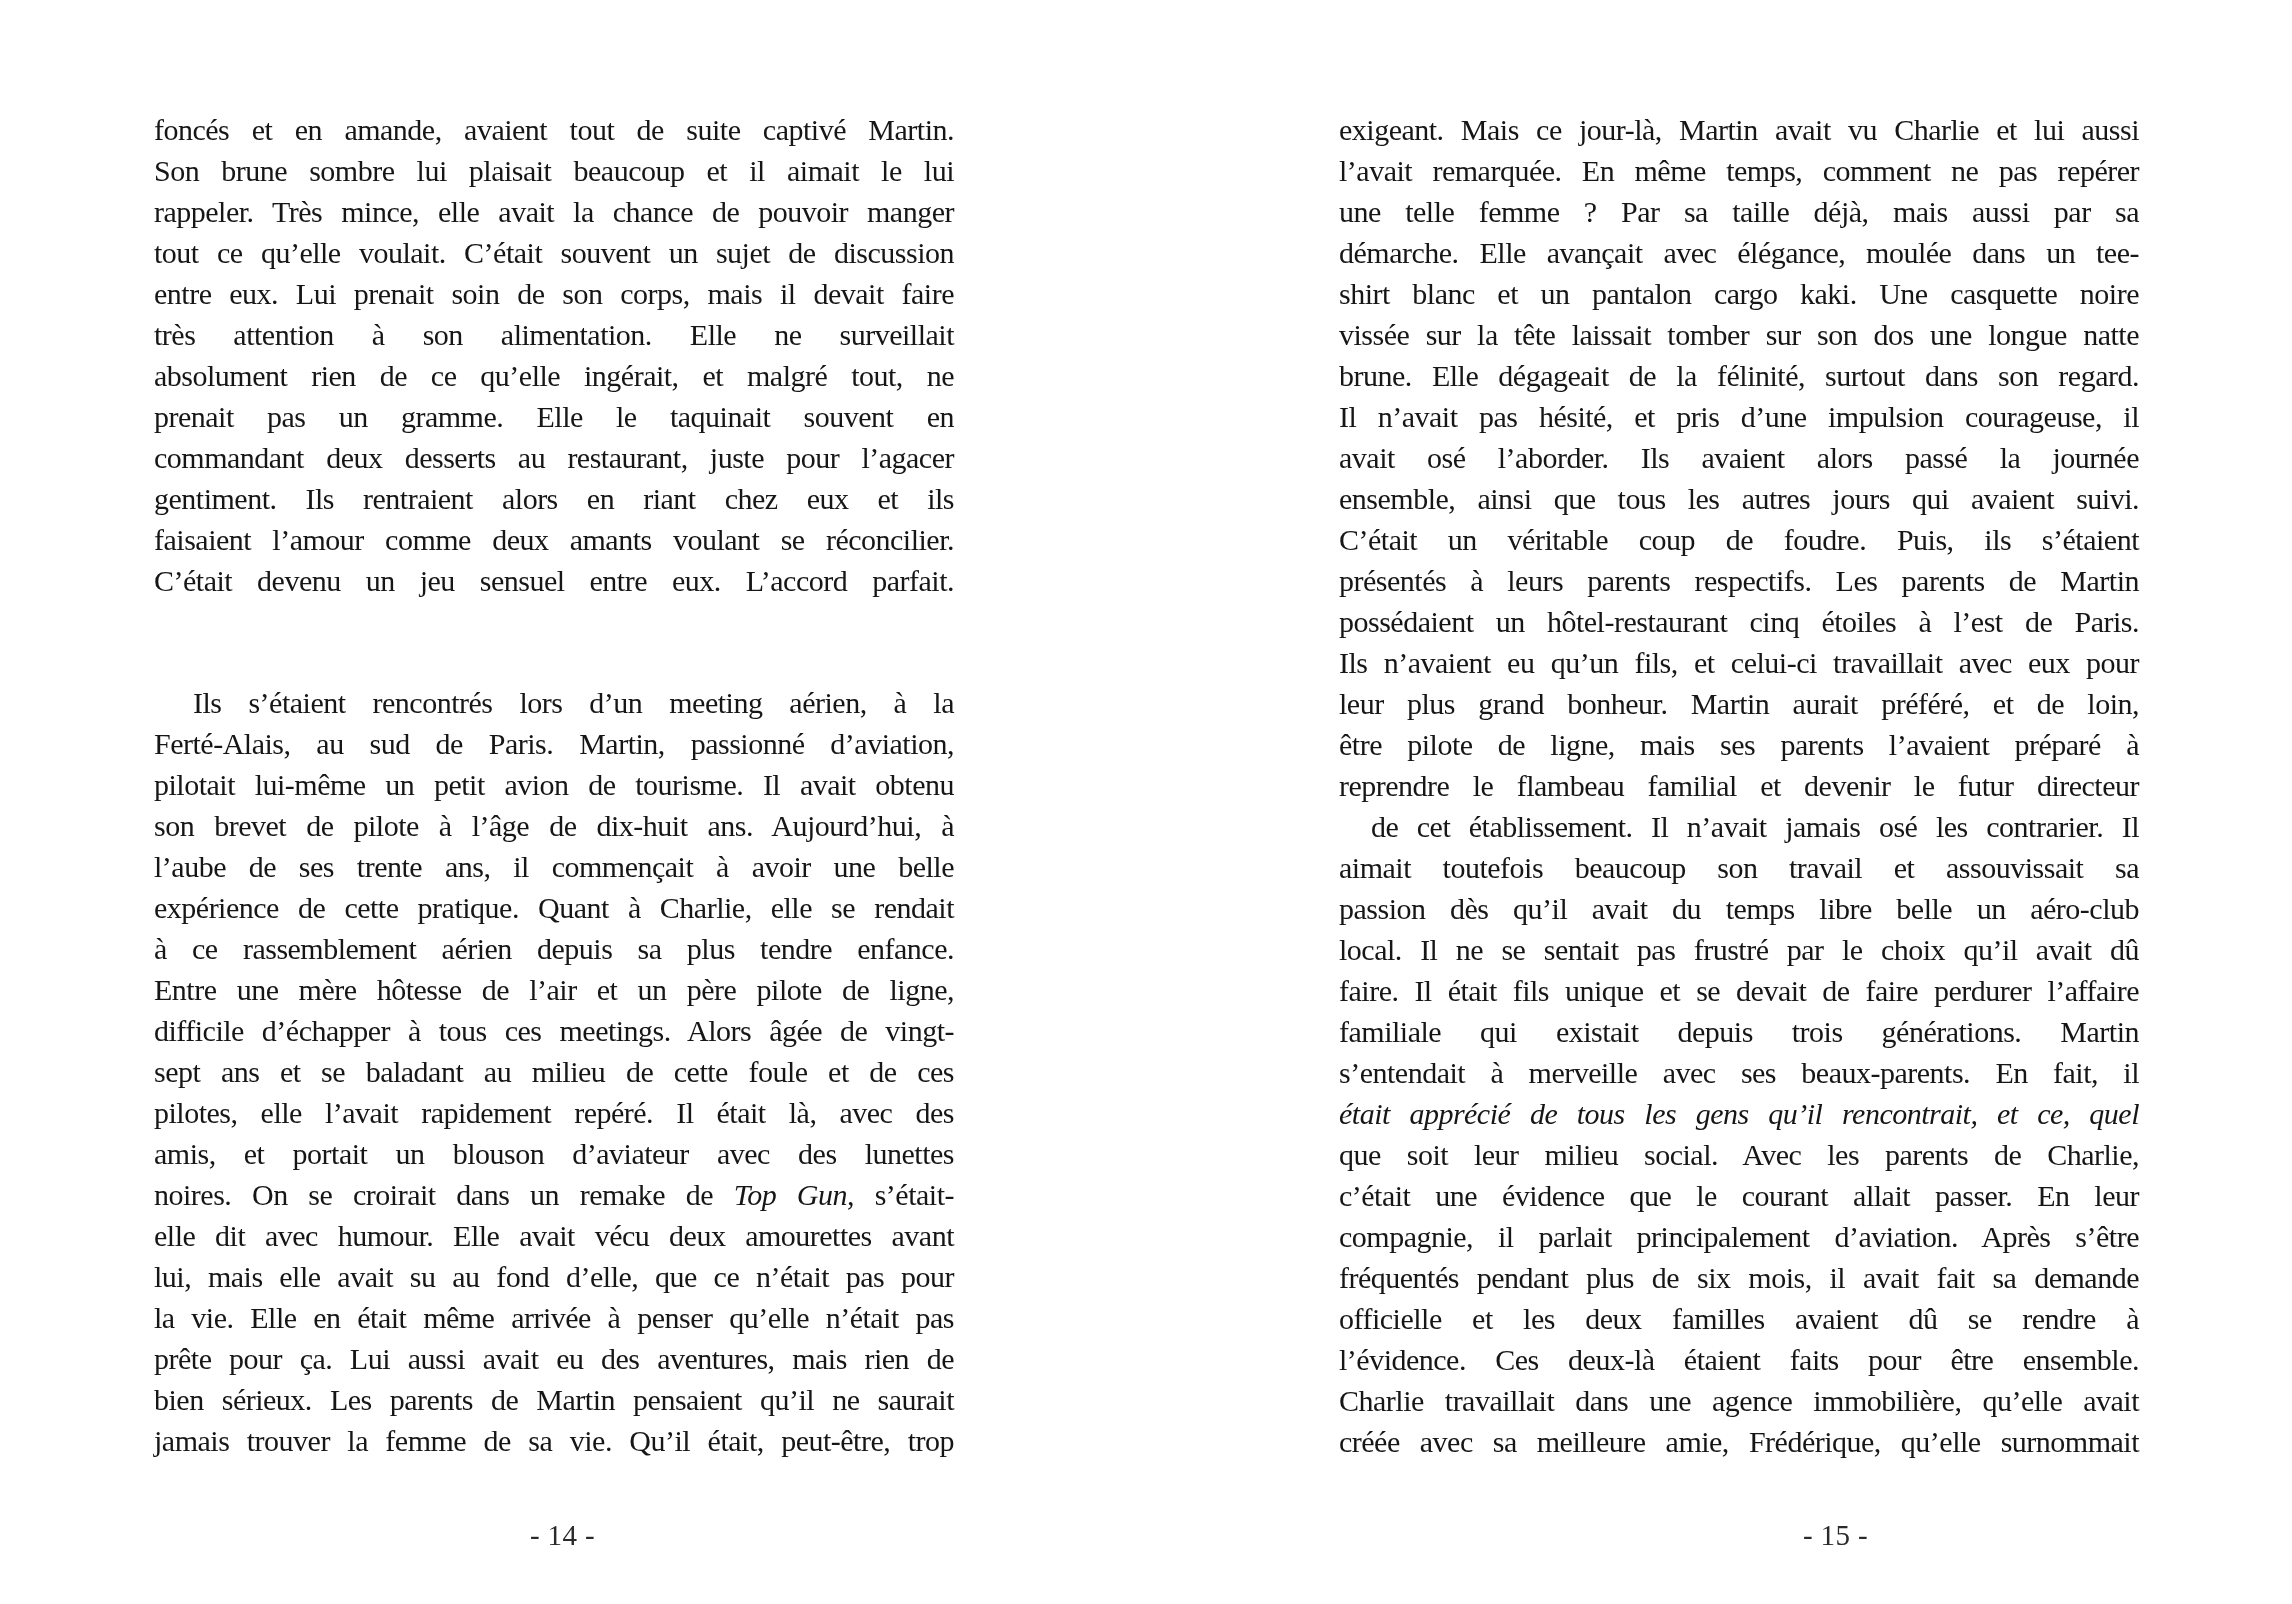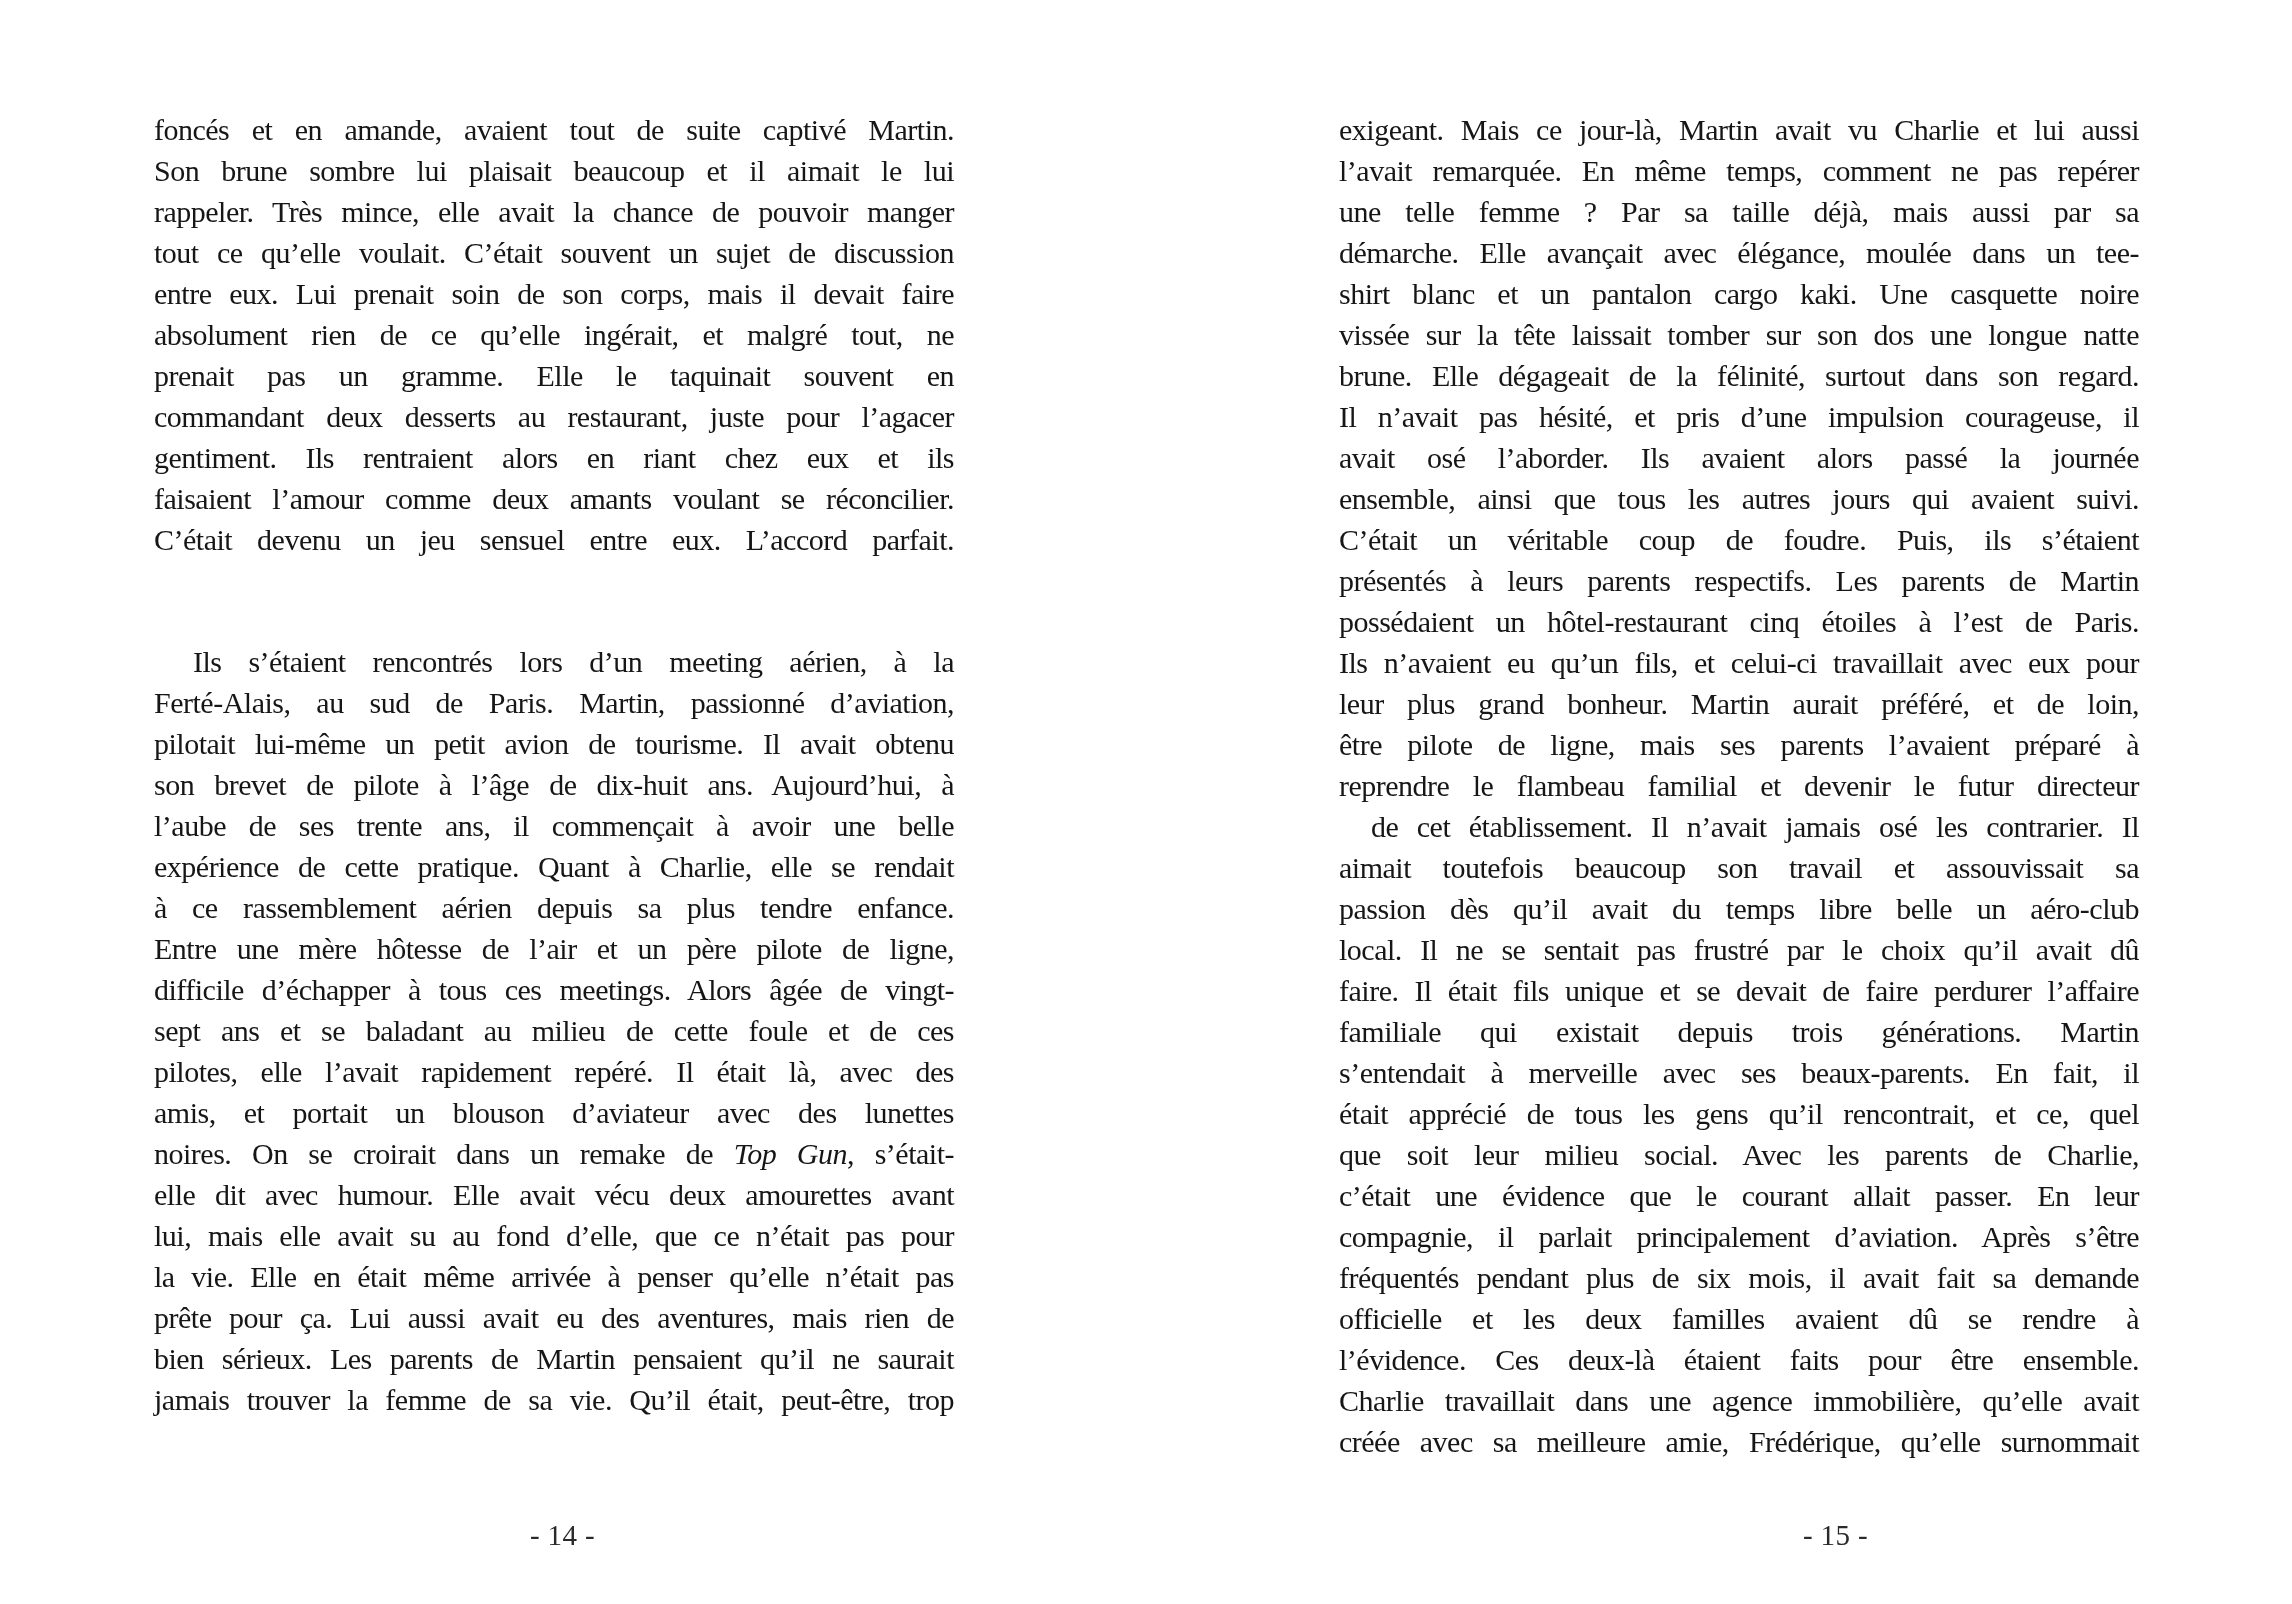--- a/index.html
+++ b/index.html
@@ -66,20 +66,21 @@
 <body>
 
 <div class="page left">
   <div class="column" id="left-column">
       <div class="para">
         <span class="line" style="white-space: nowrap;">foncés et en amande, avaient tout de suite captivé Martin.</span>
         <span class="line" style="white-space: nowrap;">Son brune sombre lui plaisait beaucoup et il aimait le lui</span>
         <span class="line" style="white-space: nowrap;">rappeler. Très mince, elle avait la chance de pouvoir manger</span>
         <span class="line" style="white-space: nowrap;">tout ce qu’elle voulait. C’était souvent un sujet de discussion</span>
         <span class="line" style="white-space: nowrap;">entre eux. Lui prenait soin de son corps, mais il devait faire</span>
+        <span class="line" style="white-space: nowrap;">très attention à son alimentation. Elle ne surveillait</span>
         <span class="line" style="white-space: nowrap;">absolument rien de ce qu’elle ingérait, et malgré tout, ne</span>
         <span class="line" style="white-space: nowrap;">prenait pas un gramme. Elle le taquinait souvent en</span>
         <span class="line" style="white-space: nowrap;">commandant deux desserts au restaurant, juste pour l’agacer</span>
         <span class="line" style="white-space: nowrap;">gentiment. Ils rentraient alors en riant chez eux et ils</span>
         <span class="line" style="white-space: nowrap;">faisaient l’amour comme deux amants voulant se réconcilier.</span>
         <span class="line" style="white-space: nowrap;">C’était devenu un jeu sensuel entre eux. L’accord parfait.</span>
       </div>
       <div class="para">
         <span class="line indent" style="white-space: nowrap;">Ils s’étaient rencontrés lors d’un meeting aérien, à la</span>
         <span class="line" style="white-space: nowrap;">Ferté-Alais, au sud de Paris. Martin, passionné d’aviation,</span>
@@ -125,21 +126,21 @@
         <span class="line" style="white-space: nowrap;">leur plus grand bonheur. Martin aurait préféré, et de loin,</span>
         <span class="line" style="white-space: nowrap;">être pilote de ligne, mais ses parents l’avaient préparé à</span>
         <span class="line" style="white-space: nowrap;">reprendre le flambeau familial et devenir le futur directeur</span>
         <span class="line" style="white-space: nowrap; margin-left: 32px;">de cet établissement. Il n’avait jamais osé les contrarier. Il</span>
         <span class="line" style="white-space: nowrap;">aimait toutefois beaucoup son travail et assouvissait sa</span>
         <span class="line" style="white-space: nowrap;">passion dès qu’il avait du temps libre belle un aéro-club</span>
         <span class="line" style="white-space: nowrap;">local. Il ne se sentait pas frustré par le choix qu’il avait dû</span>
         <span class="line" style="white-space: nowrap;">faire. Il était fils unique et se devait de faire perdurer l’affaire</span>
         <span class="line" style="white-space: nowrap;">familiale qui existait depuis trois générations. Martin</span>
         <span class="line" style="white-space: nowrap;">s’entendait à merveille avec ses beaux-parents. En fait, il</span>
-        <span class="line" style="white-space: nowrap;">était apprécié de tous les gens qu’il rencontrait, et ce, quel</span>
+        <span class="line" style="white-space: nowrap; font-style: italic;">était apprécié de tous les gens qu’il rencontrait, et ce, quel</span>
         <span class="line" style="white-space: nowrap;">que soit leur milieu social. Avec les parents de Charlie,</span>
         <span class="line" style="white-space: nowrap;">c’était une évidence que le courant allait passer. En leur</span>
         <span class="line" style="white-space: nowrap;">compagnie, il parlait principalement d’aviation. Après s’être</span>
         <span class="line" style="white-space: nowrap;">fréquentés pendant plus de six mois, il avait fait sa demande</span>
         <span class="line" style="white-space: nowrap;">officielle et les deux familles avaient dû se rendre à</span>
         <span class="line" style="white-space: nowrap;">l’évidence. Ces deux-là étaient faits pour être ensemble.</span>
         <span class="line" style="white-space: nowrap;">Charlie travaillait dans une agence immobilière, qu’elle avait</span>
         <span class="line" style="white-space: nowrap;">créée avec sa meilleure amie, Frédérique, qu’elle surnommait</span>
       </div>
     </div>

